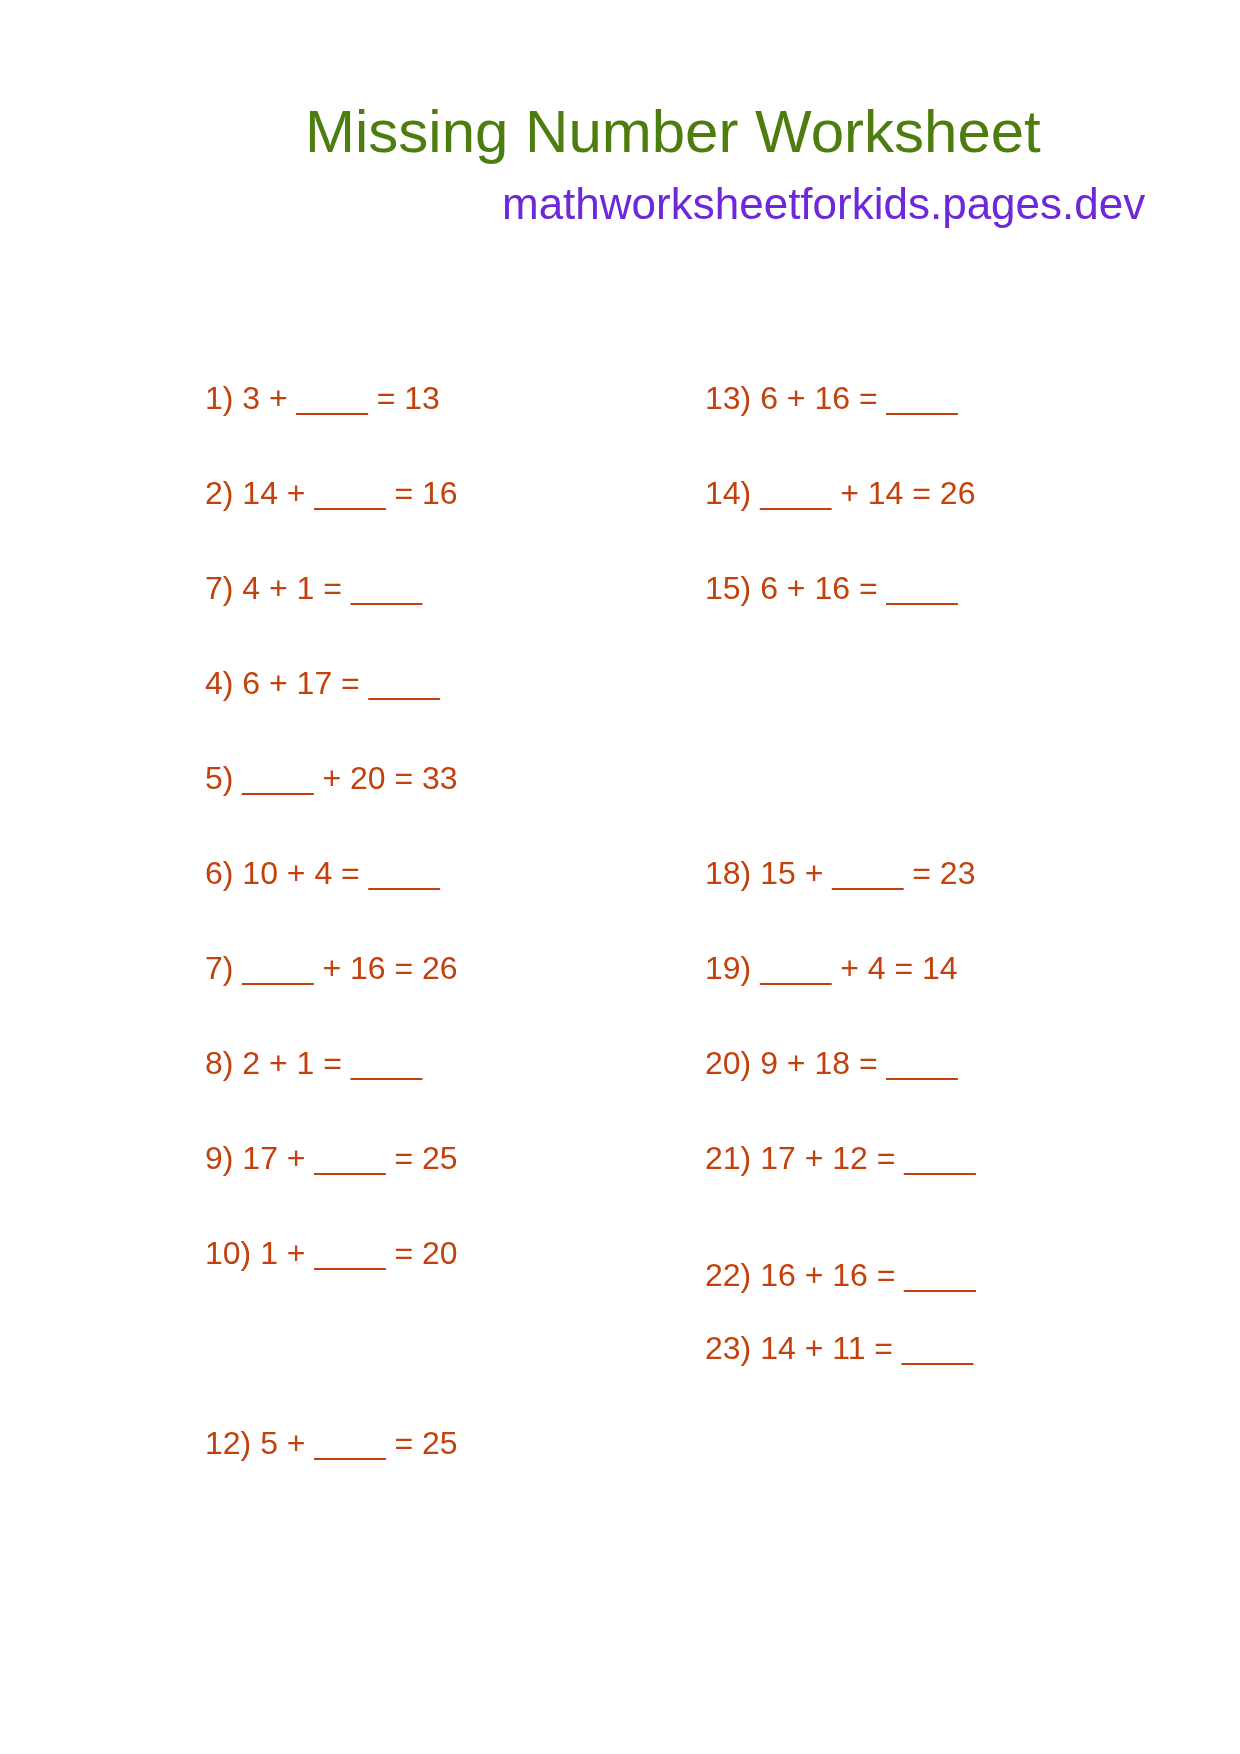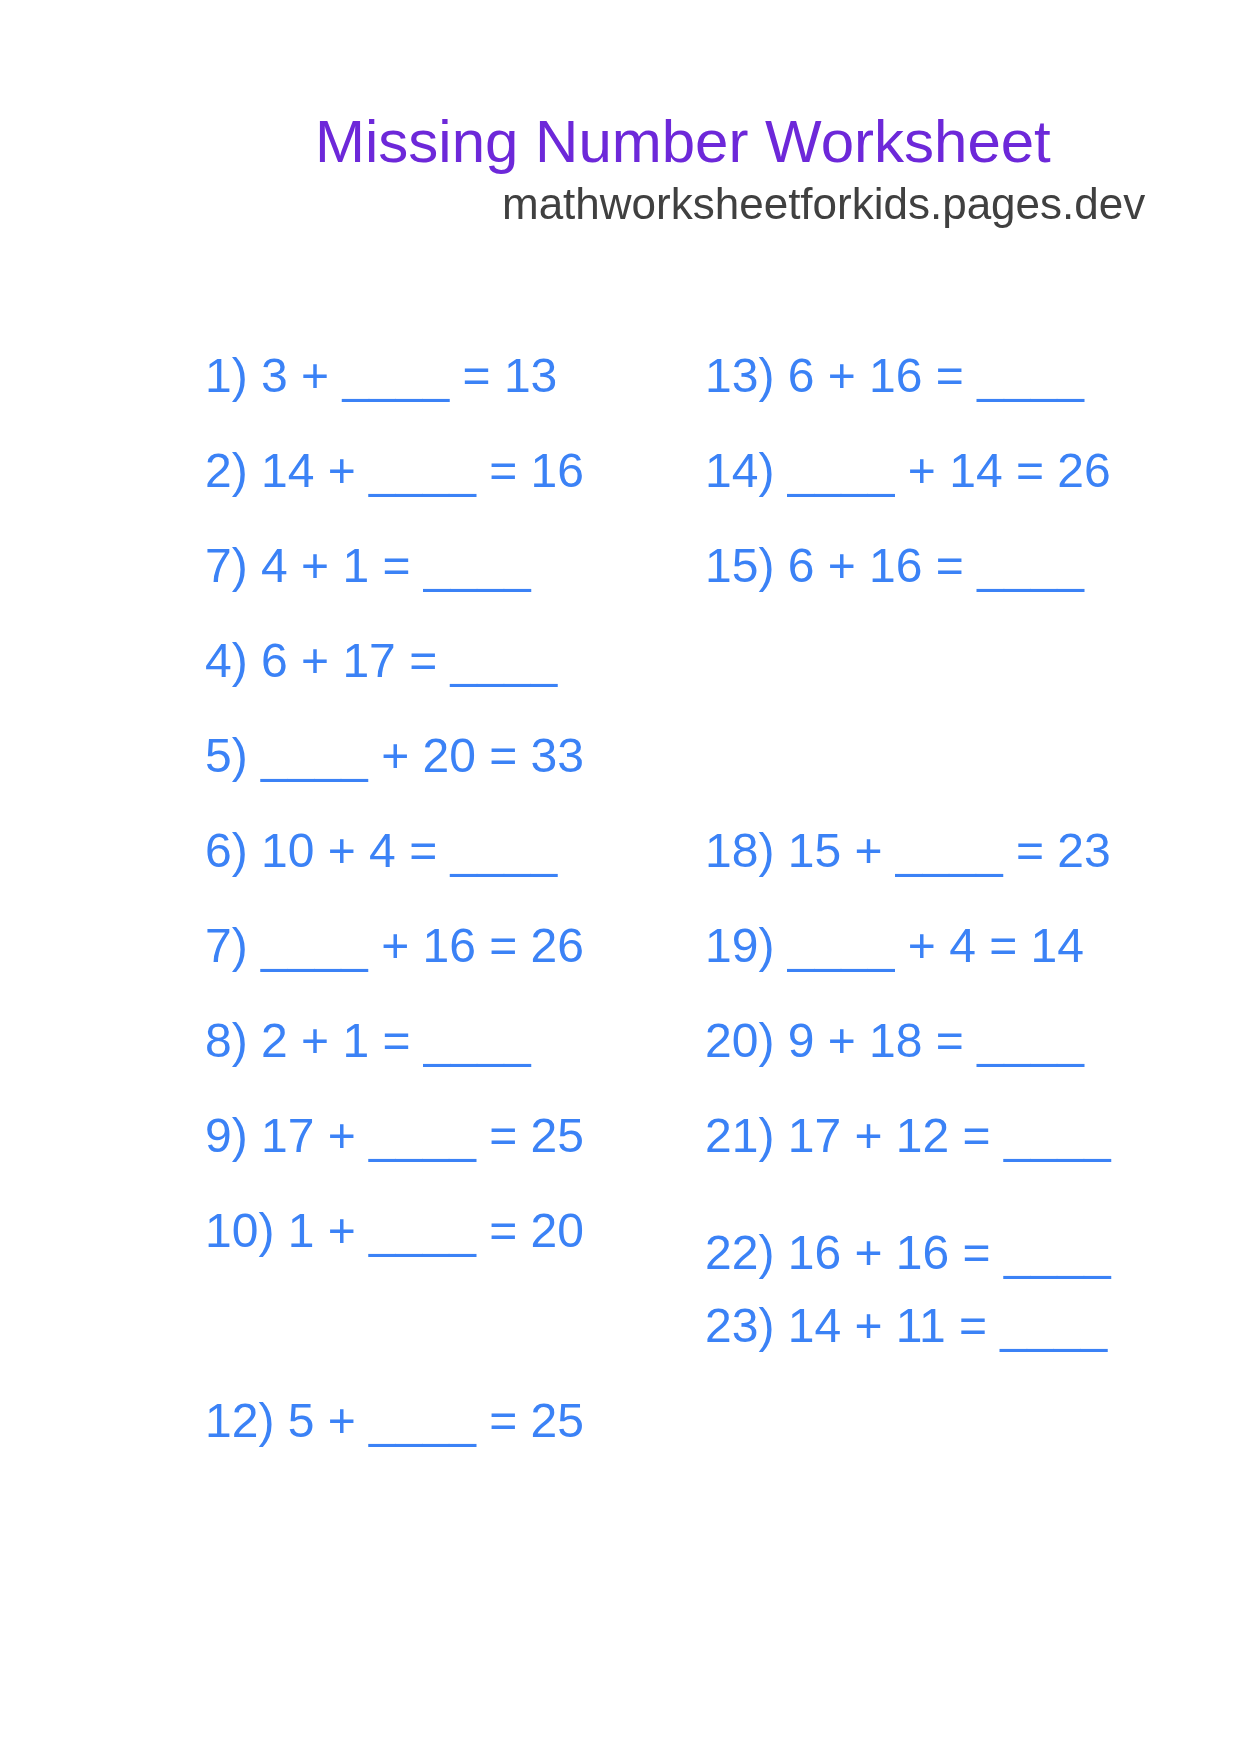--- a/index.html
+++ b/index.html
@@ -22,45 +22,46 @@
       height: 1754px;
       background: #ffffff;
     }
     .title {
       position: absolute;
       left: 303px;
       top: 94px;
       font-size: 60px;
       line-height: 72px;
       white-space: nowrap;
-      color: #6d28d9;
-      margin: 12px;
+      color: #4d7c0f;
+      margin: 2px;
       font-weight: normal;
     }
     .subtitle {
       position: absolute;
       left: 502px;
       top: 178px;
       font-size: 44px;
       line-height: 52px;
       white-space: nowrap;
-      color: #404040;
+      color: #6d28d9;
     }
     .problems {
       position: absolute;
       top: 0; left: 0;
       width: 1240px;
       height: 1754px;
     }
     .problem {
       position: absolute;
-      font-size: 48px;
+      font-size: 32px;
       line-height: 50px;
       white-space: pre;
-      color: #3b82f6;
+      color: #c2410c;
+      margin-top: 22px;
     }
   </style>
 </head>
 <body>
 
 <div class="page">
   <h1 class="title">Missing Number Worksheet</h1>
   <div class="subtitle">mathworksheetforkids.pages.dev</div>
 
   <div class="problems">

